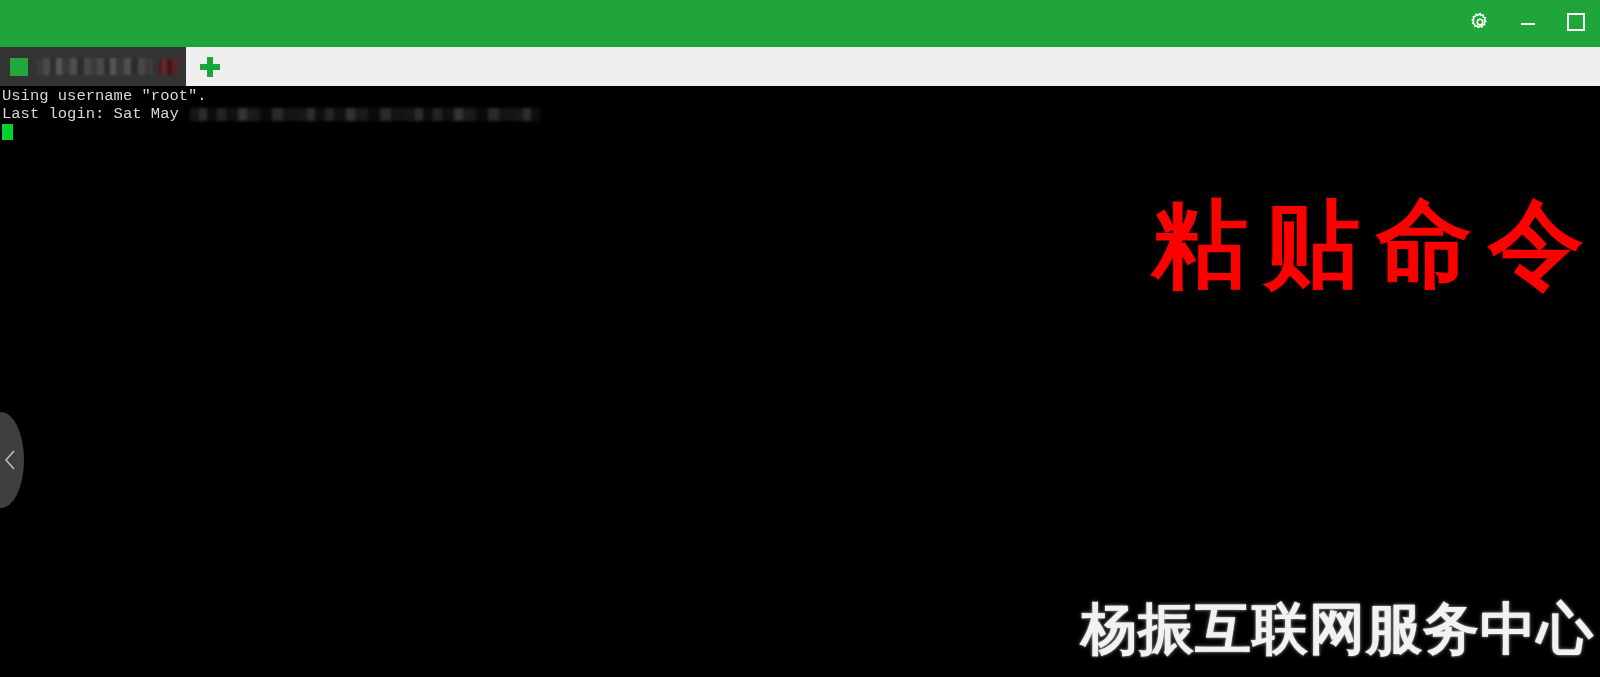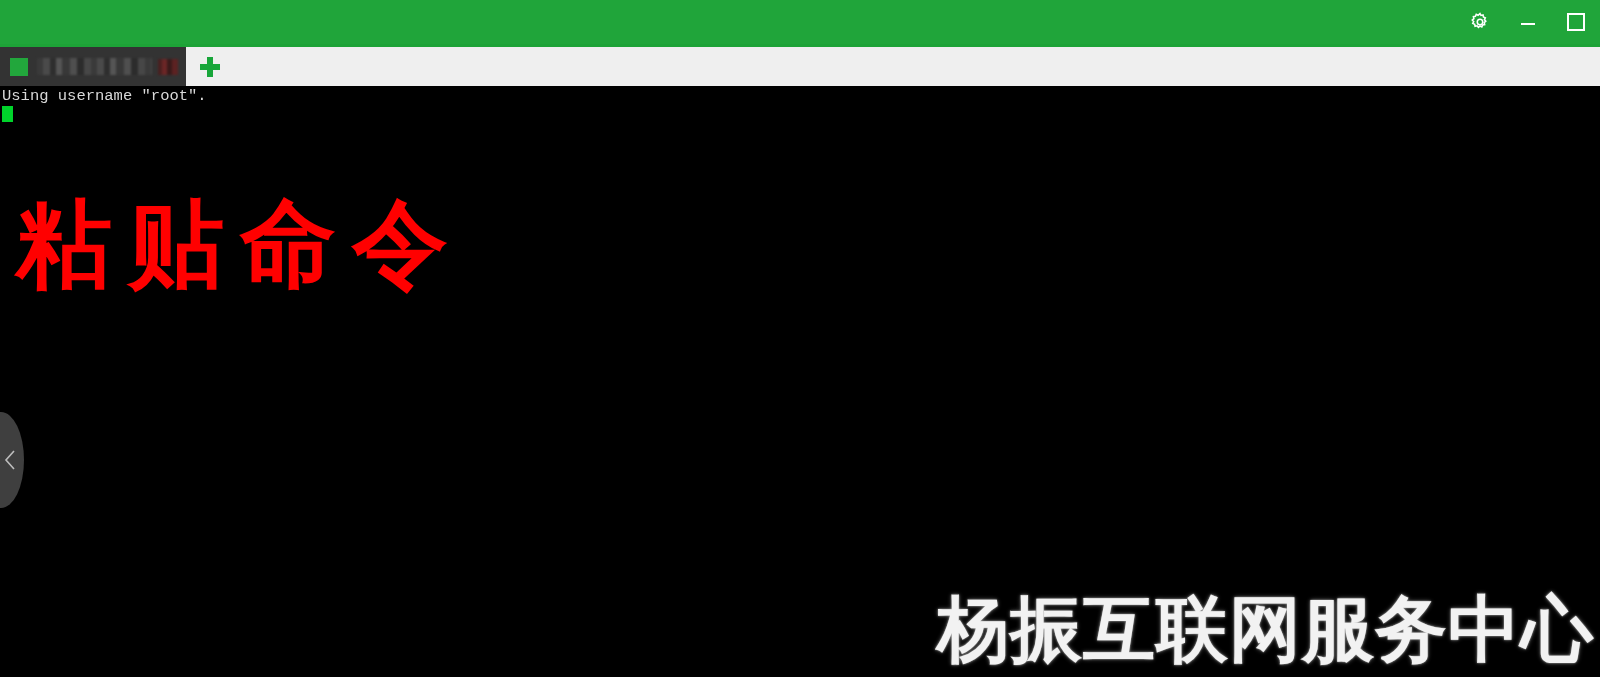--- a/index.html
+++ b/index.html
@@ -139,21 +139,21 @@
         #0b0b0b 95px,#0b0b0b 110px);
   }
   .cursor{
     display:inline-block; width:11px; height:16px;
     background:#00d42b; vertical-align:middle;
   }
 
   
   .redline{
     position:absolute; left:0; width:1600px;
-    text-align:left;
+    text-align:right;
     color:#ff0000;
     font-family:"DejaVu Sans","Liberation Sans",sans-serif;
     font-weight:700;
     font-size:96px;
     letter-spacing:16px;
     line-height:1;
     text-indent:16px;
     white-space:nowrap;
   }
   #red1{ top:196px; }
@@ -169,21 +169,21 @@
     padding-right:7px;
     cursor:pointer;
   }
   .navarrow svg{ display:block; }
 
   
   .watermark{
     position:absolute; right:6px; bottom:2px;
     font-family:"DejaVu Sans","Liberation Sans",sans-serif;
     font-weight:700;
-    font-size:72px;
+    font-size:56px;
     line-height:92px;
     color:#ffffff;
     white-space:nowrap;
     letter-spacing:1px;
     text-shadow:
       0 0 2px rgba(255,255,255,0.75),
       0 0 5px rgba(255,255,255,0.35),
       2px 2px 3px rgba(0,0,0,0.85);
     opacity:0.95;
   }
@@ -237,20 +237,24 @@
     </div>
 
   </div>
 
   <div class="terminal">
 
     <div class="tline">
       <span>Using username "root".</span>
     </div>
 
+    <div class="tline">
+      <span>Last login: Sat May </span>
+      <span class="redact r1"></span>
+    </div>
 
 
     <div class="tline">
       <span class="cursor"></span>
     </div>
 
   </div>
 
   <div class="redline" id="red1">粘贴命令</div>
 

